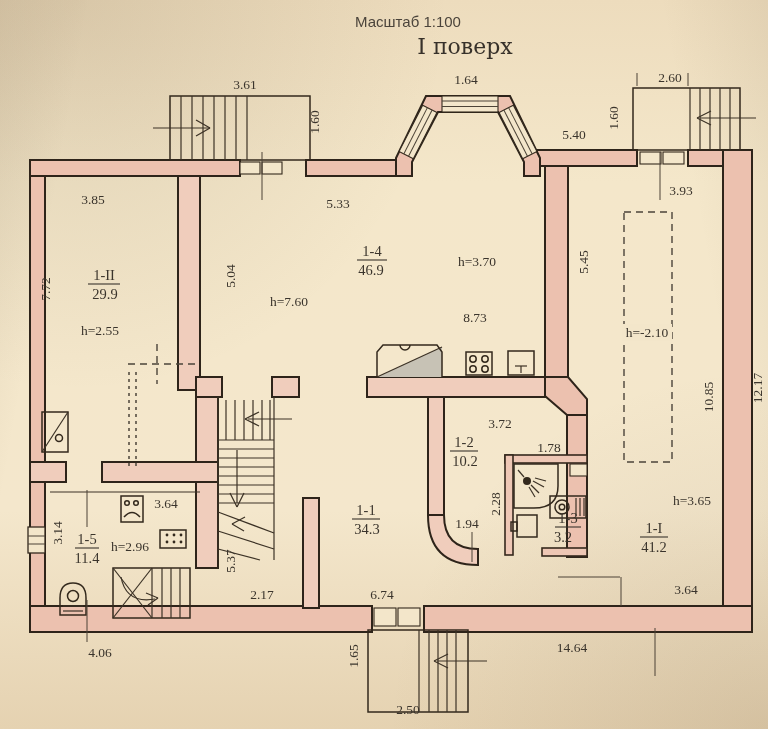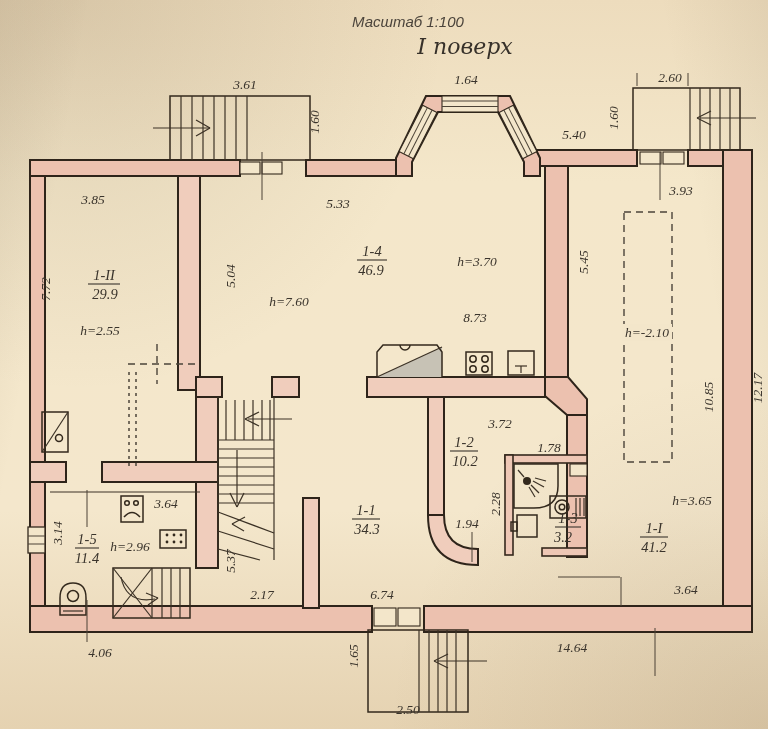--- a/index.html
+++ b/index.html
@@ -5,21 +5,20 @@
   html,body{margin:0;padding:0;background:#d9c7a8;}
   .page{
     position:relative;width:768px;height:729px;overflow:hidden;
     background:
       radial-gradient(ellipse at 10% 0%, rgba(110,90,60,0.16), rgba(0,0,0,0) 38%),
       radial-gradient(ellipse at 100% 100%, rgba(110,85,55,0.14), rgba(0,0,0,0) 35%),
       linear-gradient(100deg, rgba(90,70,45,0.10), rgba(0,0,0,0) 10%),
       linear-gradient(260deg, rgba(90,70,45,0.08), rgba(0,0,0,0) 12%),
       linear-gradient(180deg,#eddcbd 0%,#f4e7ca 25%,#f4e7cc 70%,#e5d2b1 100%);
     font-family:"Liberation Serif","DejaVu Serif",serif;
-    font-style:italic;
   }
   svg{position:absolute;left:0;top:0;}
   .w  {fill:#ecc1af;stroke:#2e241a;stroke-width:2;stroke-linejoin:miter;}
   .w2 {fill:#f0cdbc;stroke:#2e241a;stroke-width:2;}
   .w3 {fill:#eec7b5;stroke:#35291d;stroke-width:1.6;}
   .ln2 {stroke:#3c3226;stroke-width:1.2;fill:none;}
   .thin{stroke:#4c4336;stroke-width:1;fill:none;}
   .dash{stroke:#4b443a;stroke-width:1.4;fill:none;stroke-dasharray:7 5;}
   .dashv{stroke:#4b443a;stroke-width:1.5;fill:none;stroke-dasharray:3 4;}
   .paper{fill:#f3e6ca;stroke:#33291d;stroke-width:1.3;}

